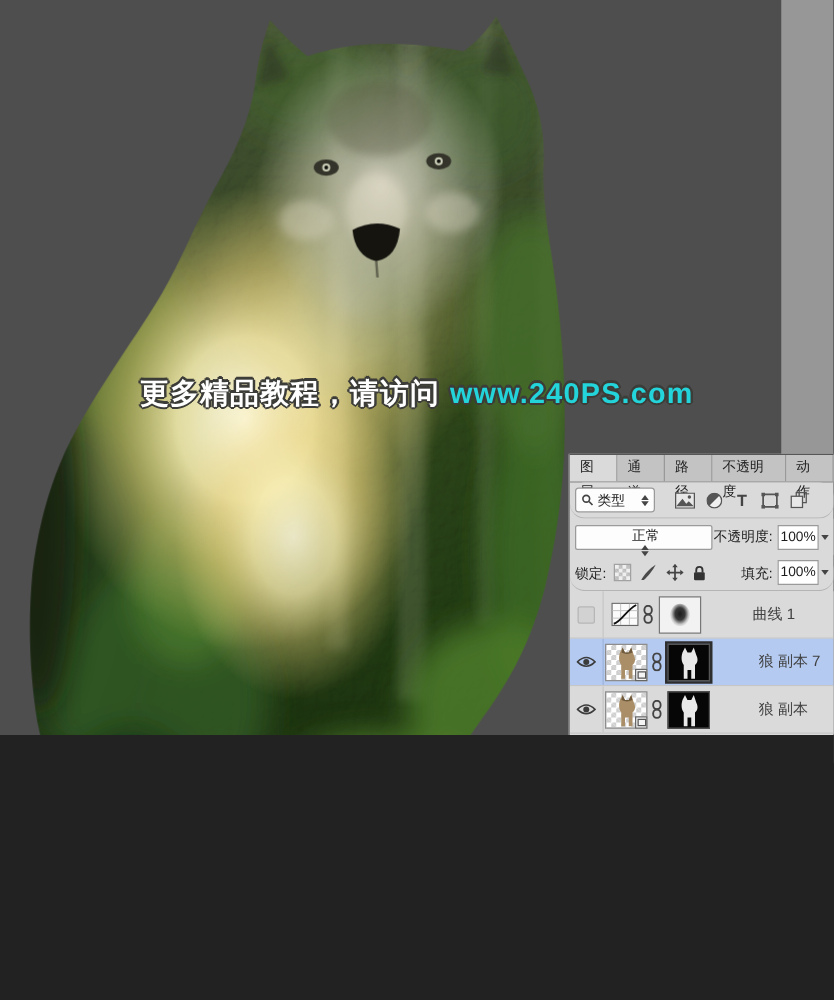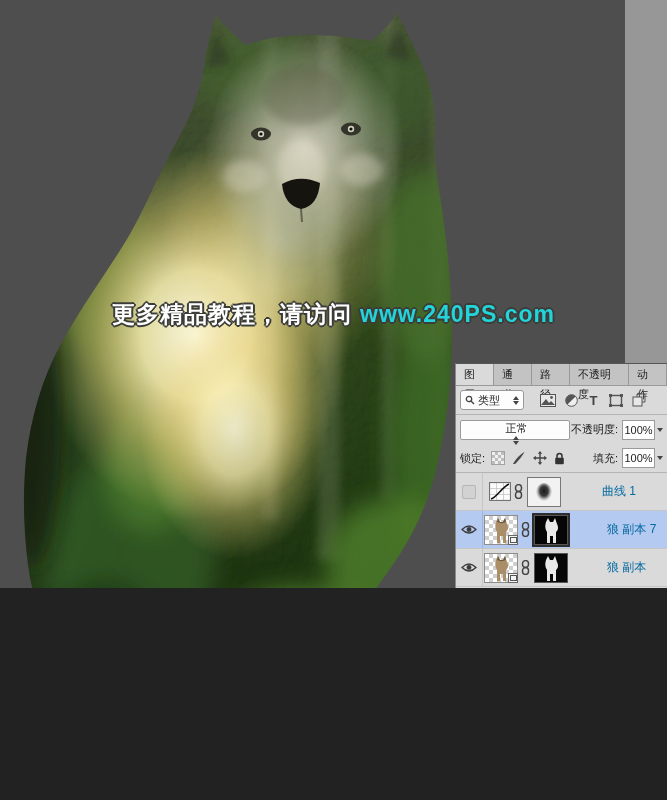--- a/index.html
+++ b/index.html
@@ -20,21 +20,21 @@
   
   .panel{position:absolute;left:455px;top:363px;width:212px;height:285px;
     background:#dadada;border-top:1px solid #565656;border-left:1px solid #8a8a8a;
     box-sizing:border-box;font-size:11px;color:#1c1c1c;overflow:hidden;}
   .tabs{display:flex;height:21px;background:#acacac;border-bottom:1px solid #9a9a9a;}
   .tab{padding:0 8px;line-height:20px;background:#c3c3c3;border-right:1px solid #999;
     color:#222;cursor:default;}
   .tab.active{background:#dadada;}
   .row-bar{display:flex;align-items:center;height:29px;padding:0 4px;box-sizing:border-box;
     background:#dadada;}
-  .row-bar.b{border-bottom:1px solid #b4b4b4;}
+  .row-bar.b{border-bottom:1px solid #b4b4b4;border-radius:12px;}
   .select{display:flex;align-items:center;height:20px;background:#fdfdfd;
     border:1px solid #9a9a9a;border-radius:3px;box-sizing:border-box;padding:0 4px;}
   .kind-select{width:64px;}
   .blend-select{width:110px;border-radius:2px;flex-direction:column;}
   .select .lbl{flex:1;padding-left:3px;}
   .updown{display:flex;flex-direction:column;align-items:center;gap:1px;margin-left:2px;}
   .updown i{width:0;height:0;border-left:3px solid transparent;border-right:3px solid transparent;}
   .updown .up{border-bottom:4px solid #444;}
   .updown .dn{border-top:4px solid #444;}
   .ficons{display:flex;align-items:center;gap:9px;margin-left:16px;}
@@ -68,21 +68,21 @@
     border:1px solid #555;}
   .thumb-curves{width:22px;height:19px;margin-left:6px;flex:none;}
   .chain-cell{width:14px;display:flex;justify-content:center;flex:none;}
   .mask{width:34px;height:30px;box-sizing:border-box;flex:none;margin-left:2px;
     display:flex;align-items:center;justify-content:center;}
   .mask-light{background:#f2f2f2;border:1px solid #777;}
   .mask-blob{width:16px;height:18px;border-radius:50%;
     background:radial-gradient(ellipse at 50% 45%, #1c1c1c 0%, #3a3a3a 35%, rgba(120,120,120,.35) 60%, rgba(240,240,240,0) 75%);}
   .mask-dark{background:#060606;border:1px solid #555;}
   .mask-selected{outline:2px solid #2e2e2e;outline-offset:0;}
-  .layer-name{margin-left:8px;font-size:12px;color:#0369a1;white-space:nowrap;padding-left:31px;}
+  .layer-name{margin-left:8px;font-size:12px;color:#404040;white-space:nowrap;padding-left:31px;}
   .lname-curves{margin-left:10px;}
   
   .ltoolbar{position:absolute;left:0;right:0;bottom:0;height:23px;background:#d7d7d7;
     border-top:1px solid #9c9c9c;display:flex;align-items:center;gap:11px;
     padding-left:64px;box-sizing:border-box;}
   .fx-label{font-style:italic;font-weight:bold;font-size:12px;color:#3a3a3a;line-height:1;}
   .tb{display:flex;align-items:flex-end;}
   .grip{position:absolute;left:50%;bottom:1px;transform:translateX(-50%);width:34px;height:3px;
     background-image:repeating-linear-gradient(90deg,#9a9a9a 0 2px,transparent 2px 4px);}
   svg text{font-family:"Liberation Sans",sans-serif;}

